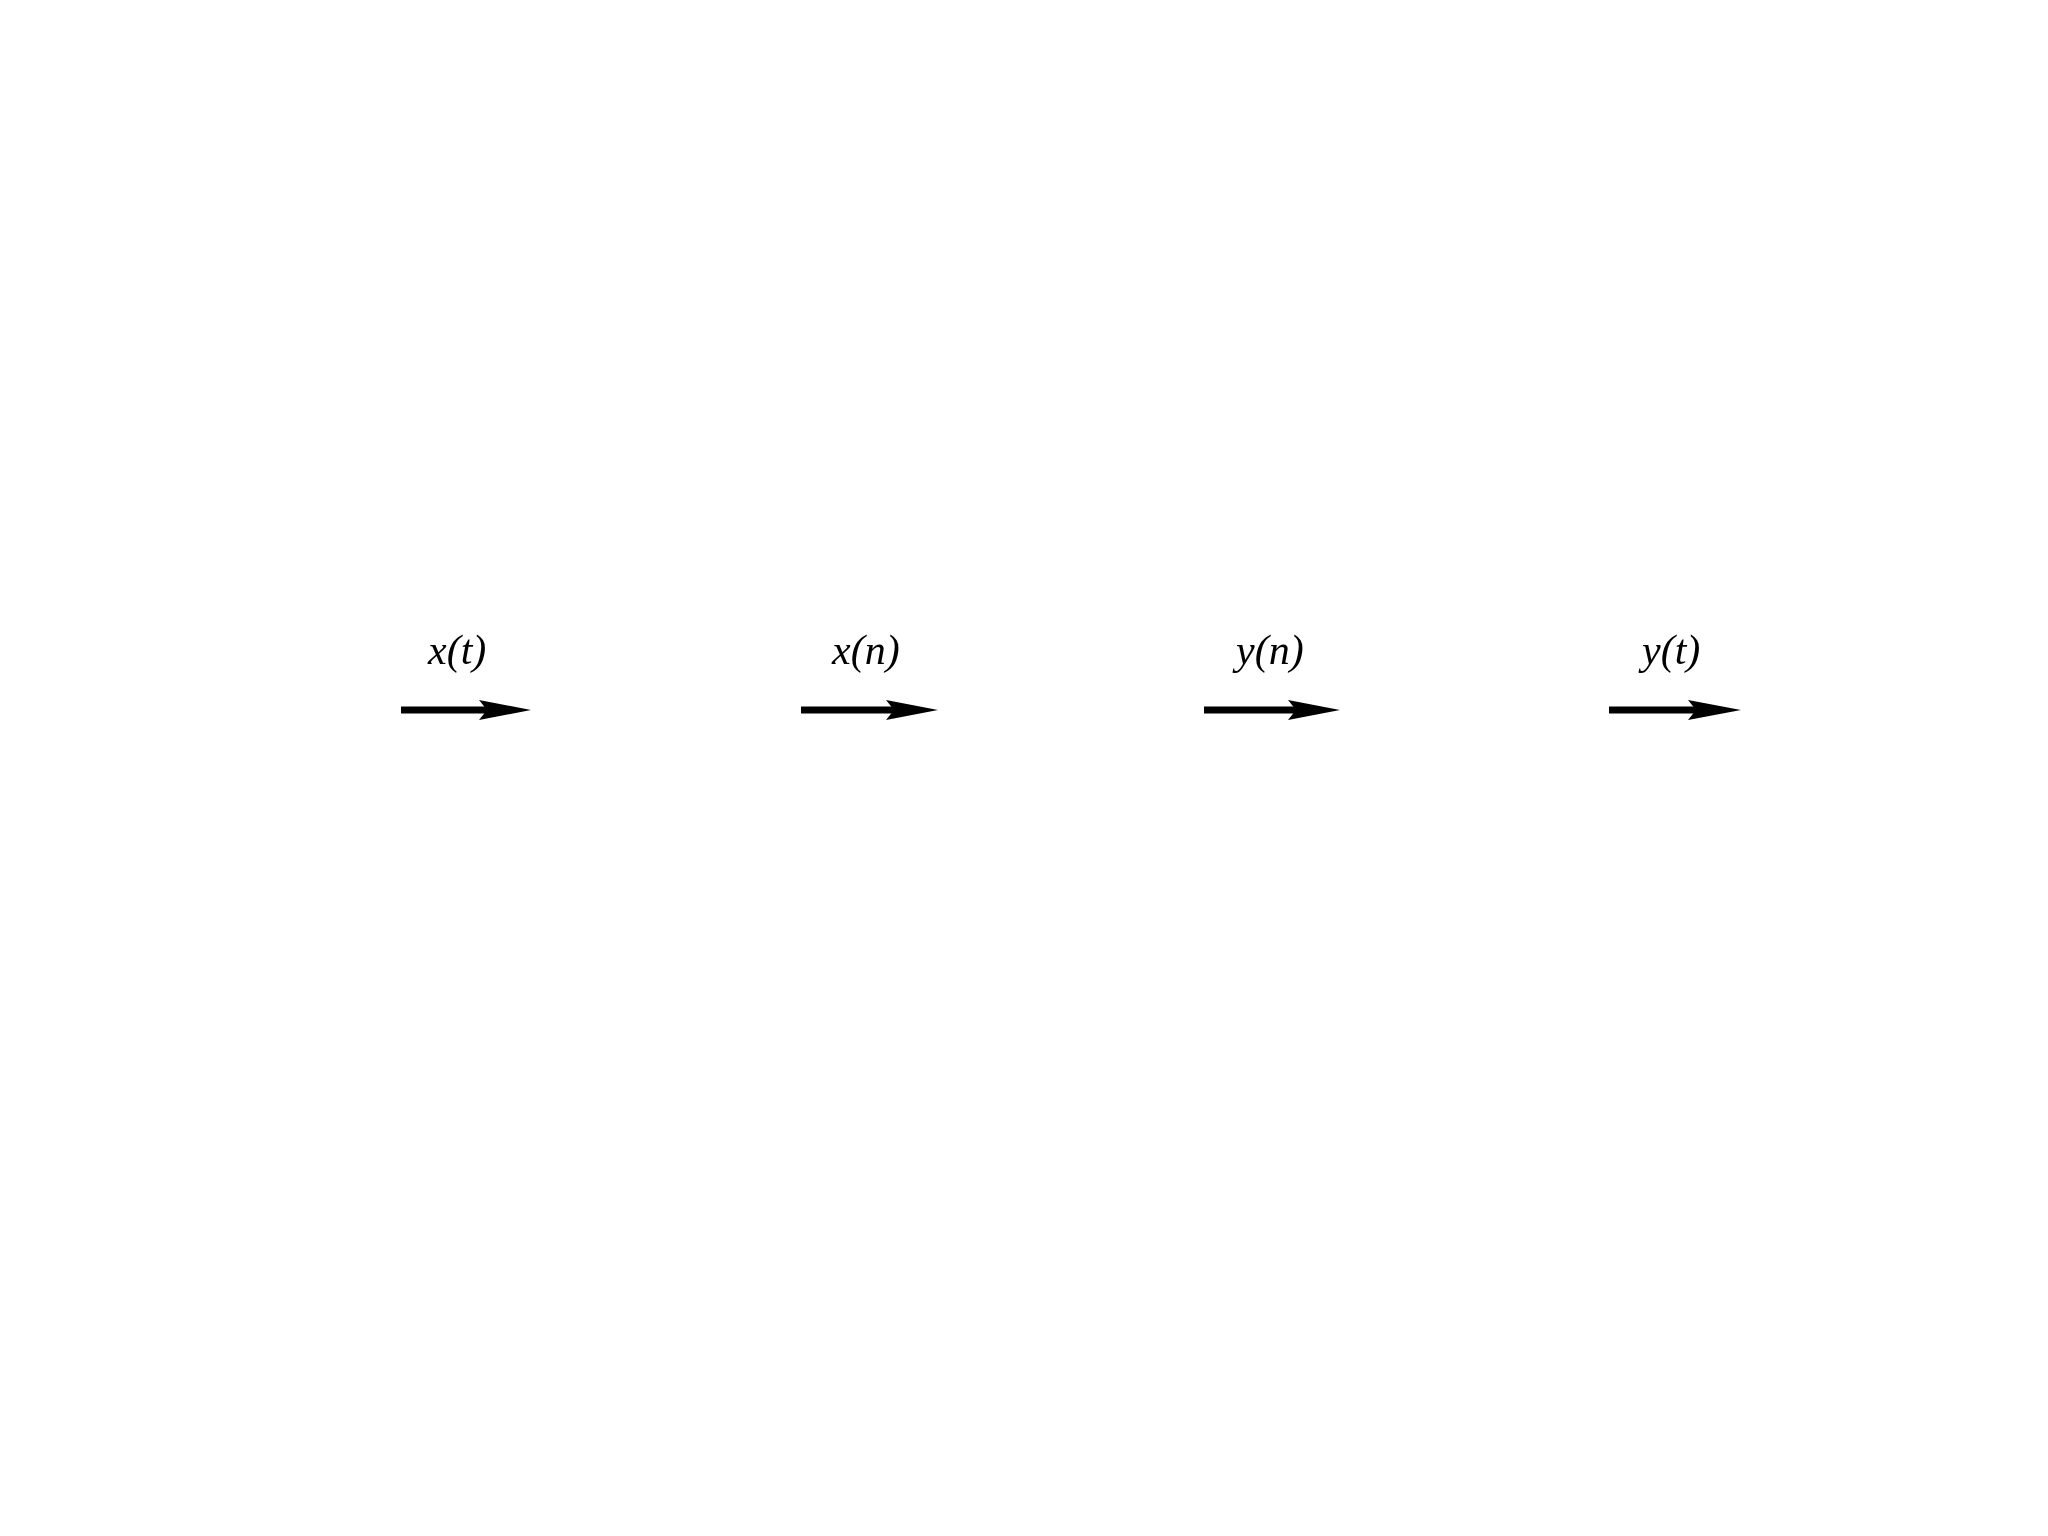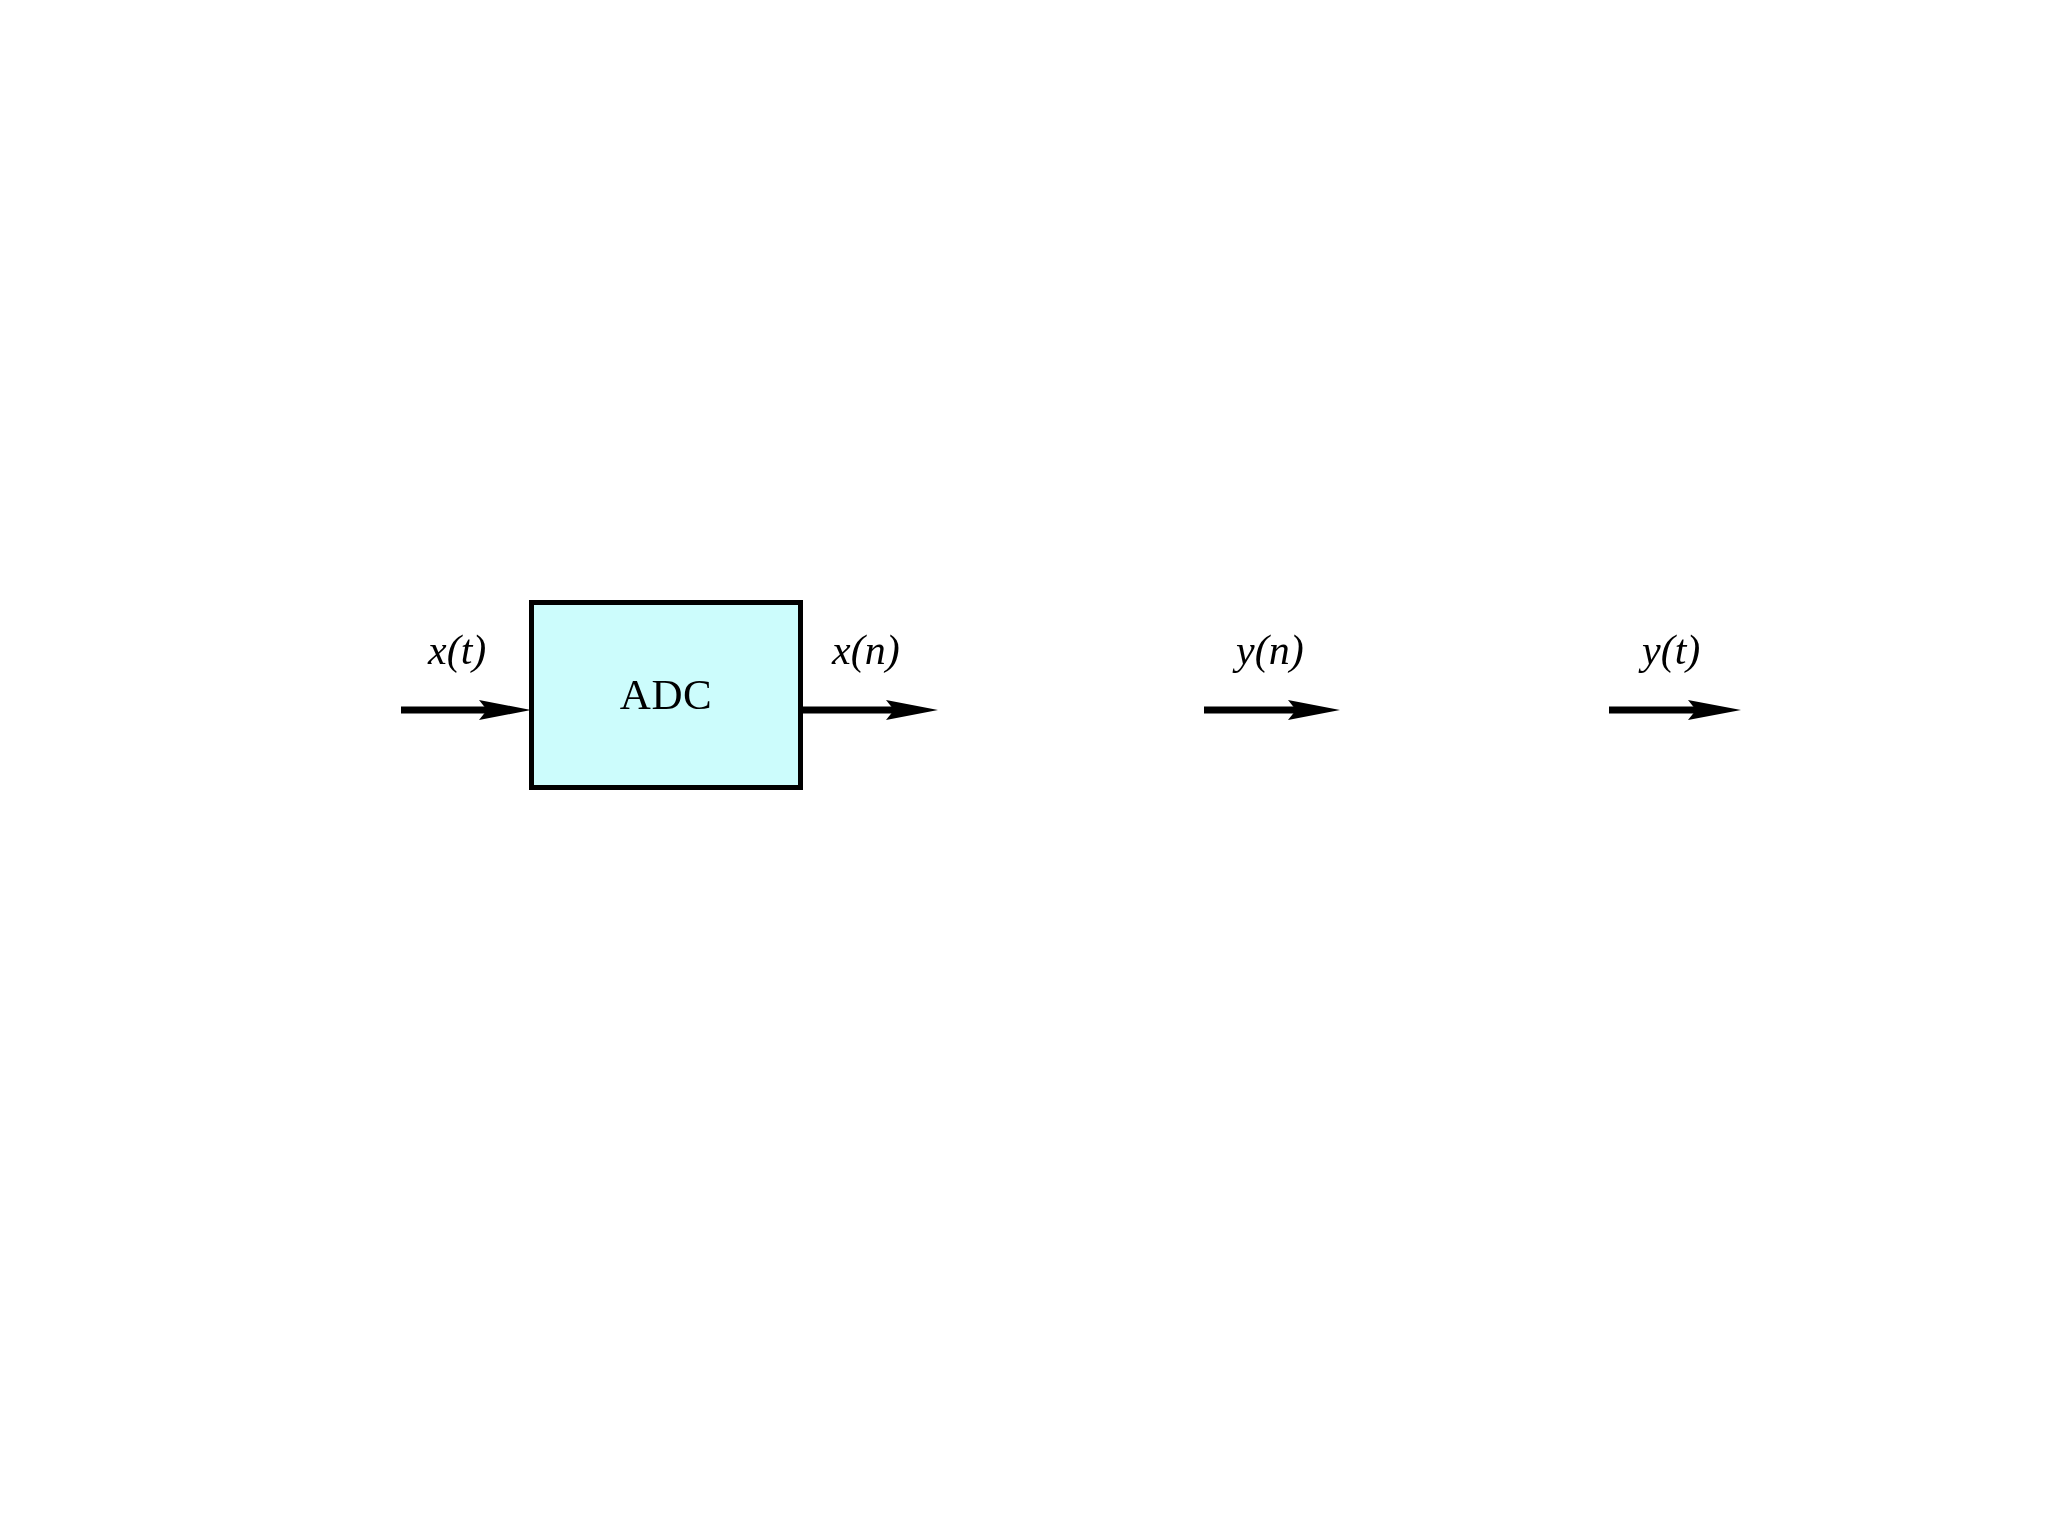--- a/index.html
+++ b/index.html
@@ -114,23 +114,20 @@
   <div id="diagram">
 
     <div class="signal-label" id="label-x-t">x(t)</div>
     <div class="arrow" id="arrow-in">
       <svg width="130" height="22" viewBox="0 0 130 22" xmlns="http://www.w3.org/2000/svg">
         <line x1="0" y1="11" x2="104" y2="11" stroke="#000000" stroke-width="7"></line>
         <polygon points="78,1 130,11 78,21 86,11" fill="#000000"></polygon>
       </svg>
     </div>
 
-    <div class="block" id="block-adc">
-      <span class="block-label">ADC</span>
-    </div>
 
     <div class="signal-label" id="label-x-n">x(n)</div>
     <div class="arrow" id="arrow-x-n">
       <svg width="137" height="22" viewBox="0 0 137 22" xmlns="http://www.w3.org/2000/svg">
         <line x1="0" y1="11" x2="112" y2="11" stroke="#000000" stroke-width="7"></line>
         <polygon points="85,1 137,11 85,21 93,11" fill="#000000"></polygon>
       </svg>
     </div>
 
 

